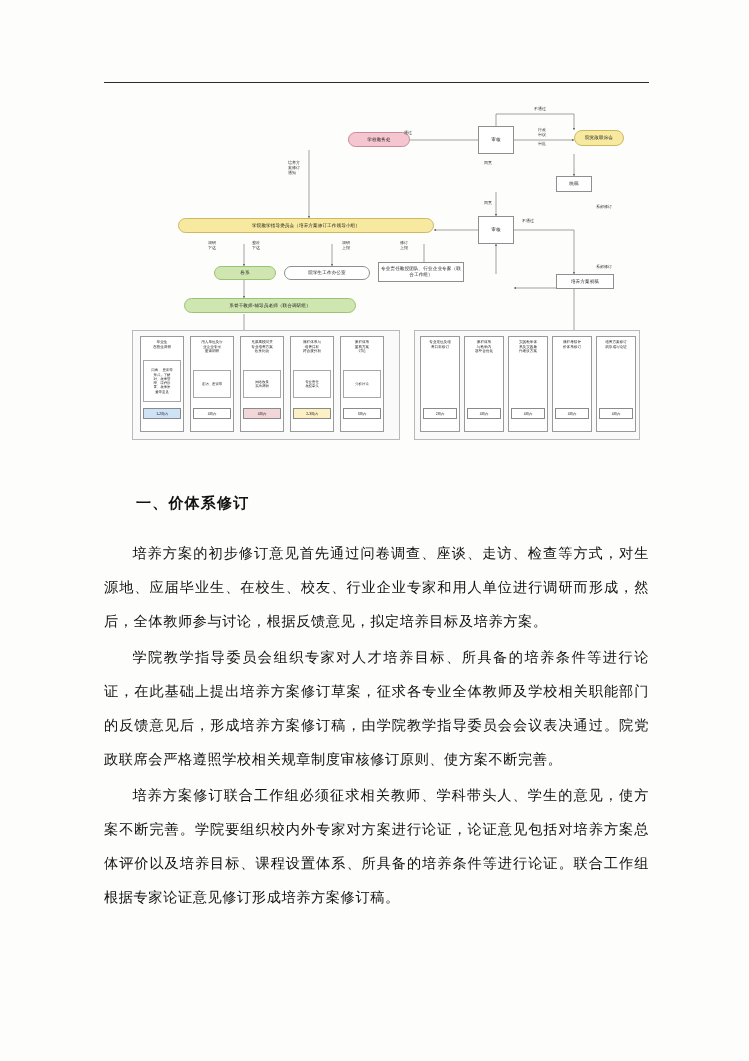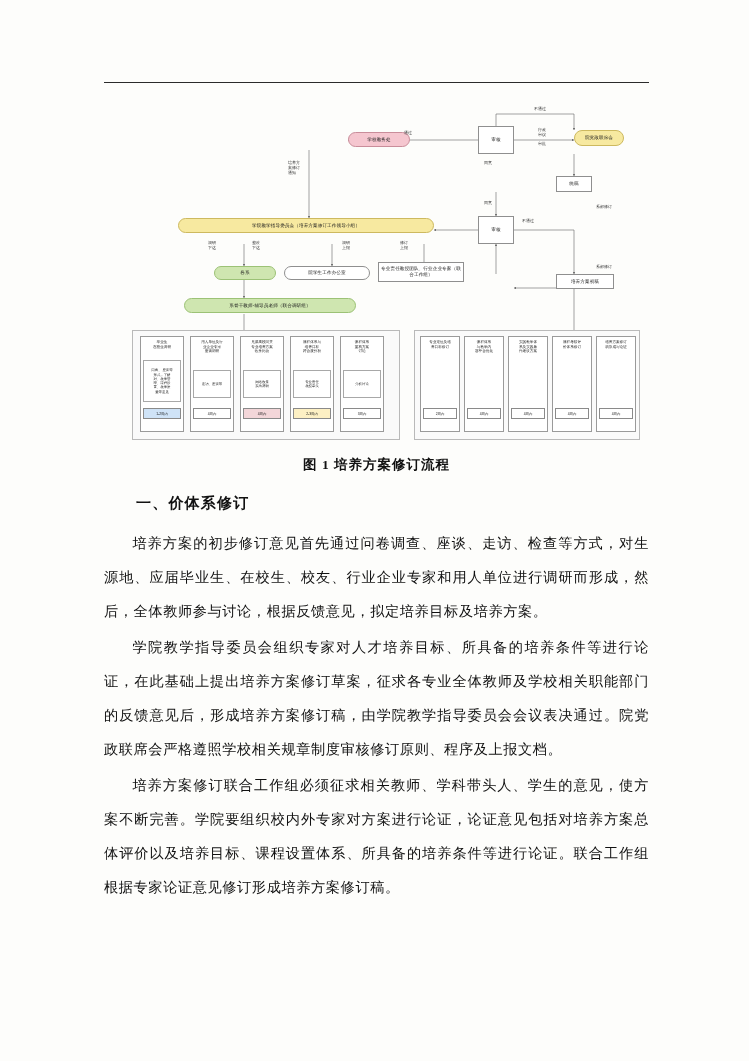--- a/index.html
+++ b/index.html
@@ -163,21 +163,21 @@
     left: 32px;
     top: 434px;
     font-size: 15px;
     font-weight: bold;
     letter-spacing: 1.2px;
     color: #111;
   }
   .body {
     position: absolute;
     left: 0;
-    top: 466px;
+    top: 476px;
     width: 545px;
   }
   .para {
     font-size: 14.2px;
     line-height: 34px;
     color: #111;
     text-align: justify;
     text-justify: inter-ideograph;
     text-indent: 2em;
     margin: 0 0 2px 0;
@@ -356,24 +356,23 @@
       <div class="col-step" style="left:451px;top:310px;width:34px;height:11px;background:#ffffff;">4周内</div>
 
       <div class="col-card" style="left:492px;top:238px;width:40px;height:96px;">
         <span class="hd" style="white-space:pre-line;">培养方案修订
 稿形成与论证</span>
       </div>
       <div class="col-step" style="left:495px;top:310px;width:34px;height:11px;background:#ffffff;">4周内</div>
 
     </div>
 
-    <div class="fig-caption">图 1  培养方案修订流程</div>
 
     <div class="section-title">一、价体系修订</div>
 
     <div class="body">
       <p class="para">培养方案的初步修订意见首先通过问卷调查、座谈、走访、检查等方式，对生源地、应届毕业生、在校生、校友、行业企业专家和用人单位进行调研而形成，然后，全体教师参与讨论，根据反馈意见，拟定培养目标及培养方案。</p>
-      <p class="para">学院教学指导委员会组织专家对人才培养目标、所具备的培养条件等进行论证，在此基础上提出培养方案修订草案，征求各专业全体教师及学校相关职能部门的反馈意见后，形成培养方案修订稿，由学院教学指导委员会会议表决通过。院党政联席会严格遵照学校相关规章制度审核修订原则、程序及上报文档。</p>
+      <p class="para">学院教学指导委员会组织专家对人才培养目标、所具备的培养条件等进行论证，在此基础上提出培养方案修订草案，征求各专业全体教师及学校相关职能部门的反馈意见后，形成培养方案修订稿，由学院教学指导委员会会议表决通过。院党政联席会严格遵照学校相关规章制度审核修订原则、使方案不断完善。</p>
       <p class="para">培养方案修订联合工作组必须征求相关教师、学科带头人、学生的意见，使方案不断完善。学院要组织校内外专家对方案进行论证，论证意见包括对培养方案总体评价以及培养目标、课程设置体系、所具备的培养条件等进行论证。联合工作组根据专家论证意见修订形成培养方案修订稿。</p>
     </div>
 
   </div>
 </div>
 
 </body></html>

